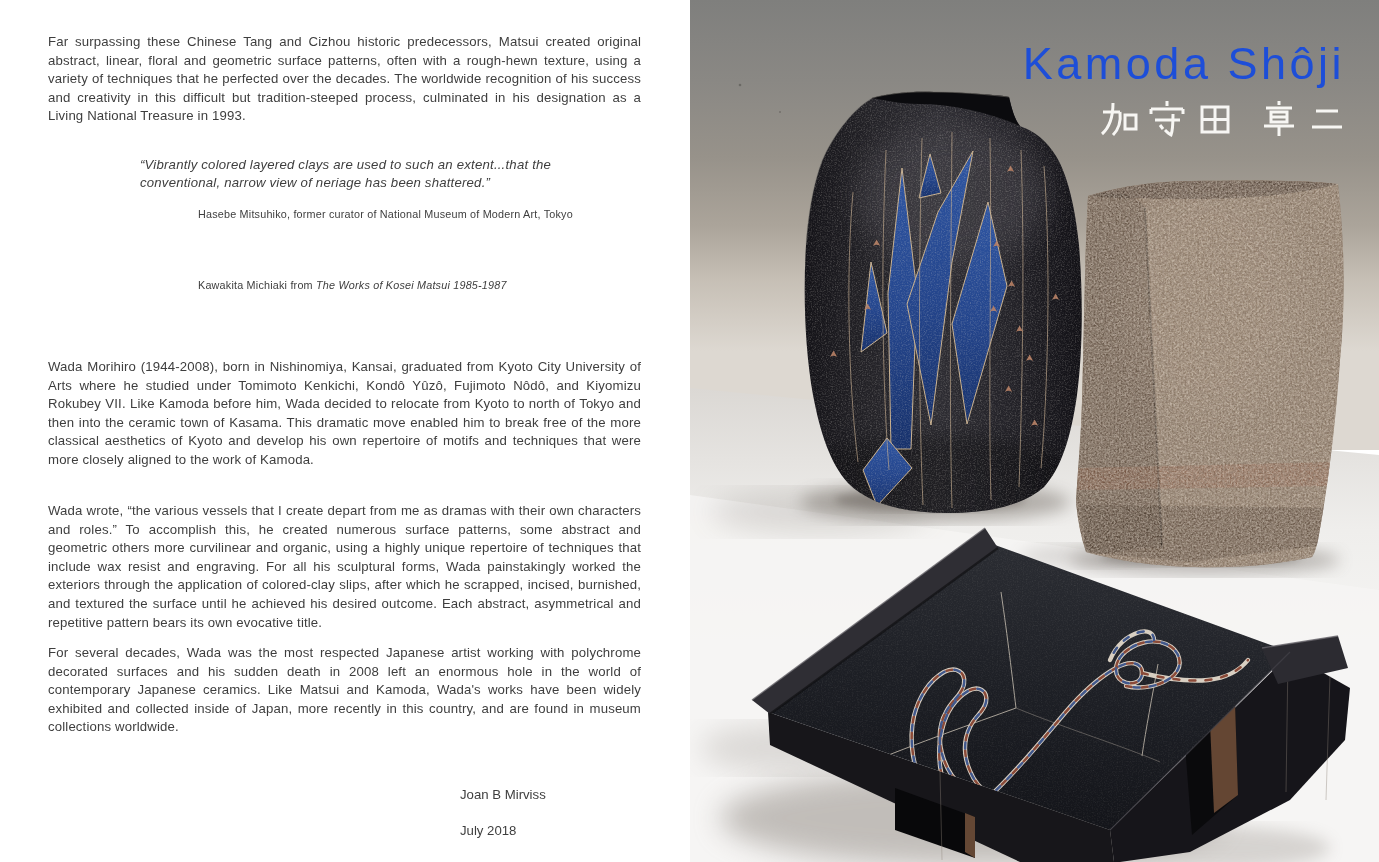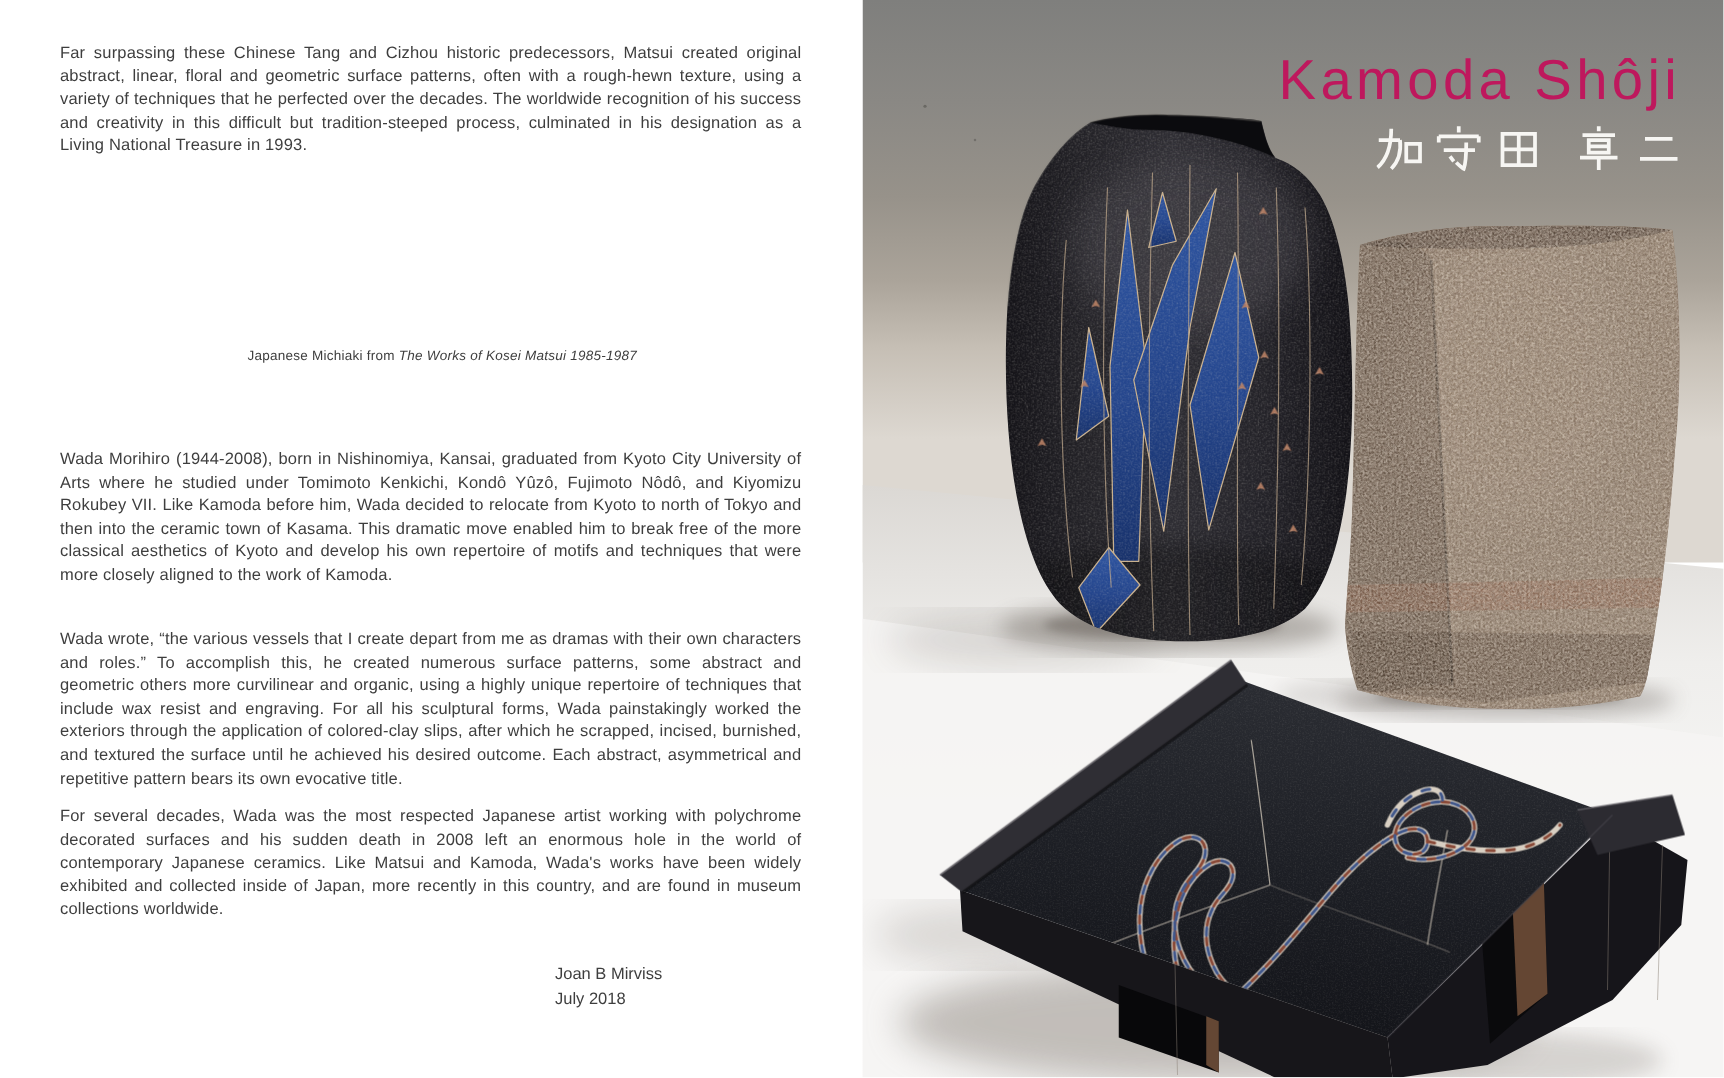--- a/index.html
+++ b/index.html
@@ -10,40 +10,45 @@
   .body-text{position:absolute;margin:0;width:593px;font-size:13.2px;line-height:18.6px;
              color:#3e3e3e;text-align:justify;letter-spacing:.15px;}
   #p1{top:33px}#p2{top:358px}#p3{top:502px}#p4{top:644px}
   .quote-block{position:absolute;left:92px;width:500px;}
   #qb1{top:156px}#qb2{top:262px}
   .quote{margin:0;font-size:13.2px;line-height:17.6px;font-style:italic;color:#3e3e3e;
          white-space:pre-line;letter-spacing:.2px;}
   .attribution{margin:17px 0 0 58px;font-size:10.8px;color:#3e3e3e;letter-spacing:.2px;}
   .attribution .src{font-style:italic;}
   .signature{position:absolute;left:396px;top:769px;font-size:13.2px;line-height:19.5px;color:#3e3e3e;}
-  .signature p{margin:0;}
+  .signature p{margin:16px;}
   
   .right-page{position:absolute;left:690px;top:0;width:689px;height:862px;}
   .photo-svg{position:absolute;left:0;top:0;display:block;}
-  .titles{position:absolute;top:38px;right:34px;text-align:right;color:#be185d;}
+  .titles{position:absolute;top:38px;right:34px;text-align:right;color:#1d4ed8;}
   .title-en{font-size:45px;font-weight:300;letter-spacing:3.5px;line-height:1.15;}
   .title-ja{display:inline-block;margin-top:9px;}
   .title-ja svg{display:block;}
 </style>
 </head>
 <body>
 
 <div class="spread">
 
   <div class="left-page">
     <p id="p1" class="body-text">Far surpassing these Chinese Tang and Cizhou historic predecessors, Matsui created original abstract, linear, floral and geometric surface patterns, often with a rough-hewn texture, using a variety of techniques that he perfected over the decades. The worldwide recognition of his success and creativity in this difficult but tradition-steeped process, culminated in his designation as a Living National Treasure in 1993.</p>
 
+    <div id="qb1" class="quote-block">
+      <p class="quote">“Vibrantly colored layered clays are used to such an extent...that the
+conventional, narrow view of neriage has been shattered.”</p>
+      <p class="attribution">Hasebe Mitsuhiko, former curator of National Museum of Modern Art, Tokyo</p>
+    </div>
 
     <div id="qb2" class="quote-block">
-      <p class="attribution"><span>Japanese Michiaki from</span> <span class="src">The Works of Kosei Matsui 1985-1987</span></p>
+      <p class="attribution"><span>Kawakita Michiaki from</span> <span class="src">The Works of Kosei Matsui 1985-1987</span></p>
     </div>
 
     <p id="p2" class="body-text">Wada Morihiro (1944-2008), born in Nishinomiya, Kansai, graduated from Kyoto City University of Arts where he studied under Tomimoto Kenkichi, Kondô Yûzô, Fujimoto Nôdô, and Kiyomizu Rokubey VII.  Like Kamoda before him, Wada decided to relocate from Kyoto to north of Tokyo and then into the ceramic town of Kasama. This dramatic move enabled him to break free of the more classical aesthetics of Kyoto and develop his own repertoire of motifs and techniques that were more closely aligned to the work of Kamoda.</p>
     <p id="p3" class="body-text">Wada wrote, “the various vessels that I create depart from me as dramas with their own characters and roles.” To accomplish this, he created numerous surface patterns, some abstract and geometric others more curvilinear and organic, using a highly unique repertoire of techniques that include wax resist and engraving. For all his sculptural forms, Wada painstakingly worked the exteriors through the application of colored-clay slips, after which he scrapped, incised, burnished, and textured the surface until he achieved his desired outcome. Each abstract, asymmetrical and repetitive pattern bears its own evocative title.</p>
     <p id="p4" class="body-text">For several decades, Wada was the most respected Japanese artist working with polychrome decorated surfaces and his sudden death in 2008 left an enormous hole in the world of contemporary Japanese ceramics.  Like Matsui and Kamoda, Wada's works have been widely exhibited and collected inside of Japan, more recently in this country, and are found in museum collections worldwide.</p>
 
     <div class="signature">
       <p>Joan B Mirviss</p>
       <p>July 2018</p>
     </div>

